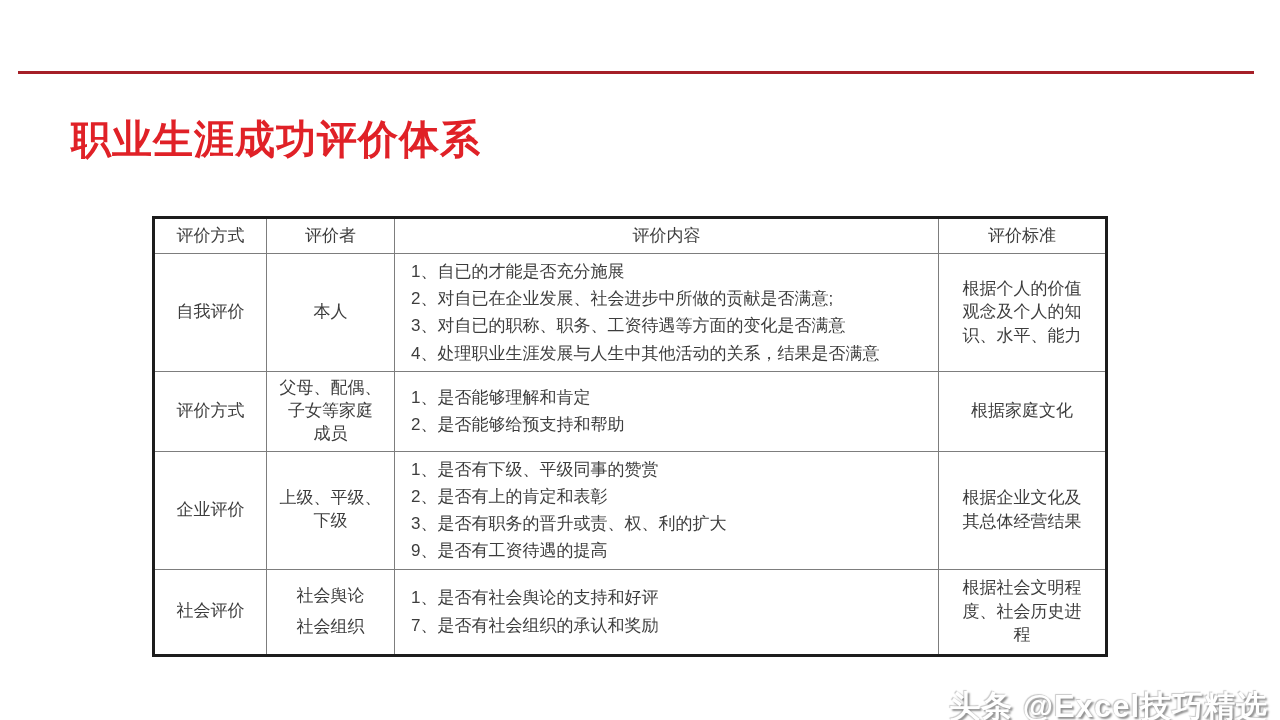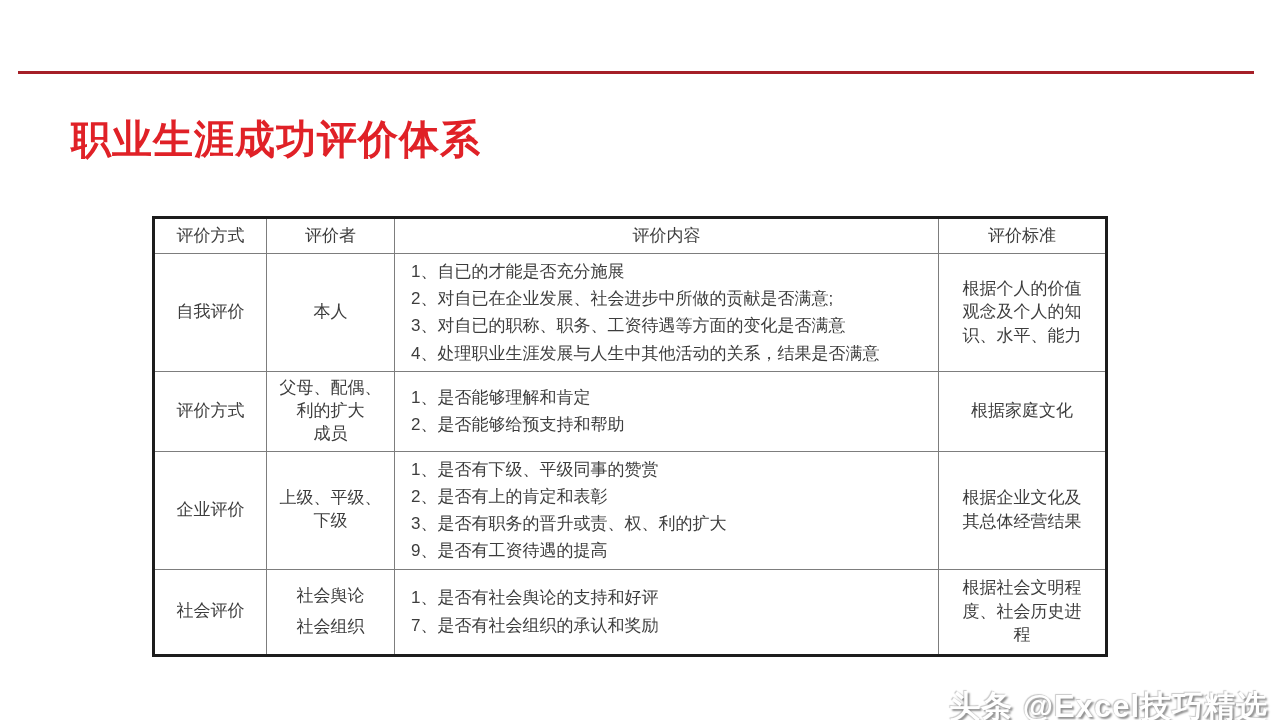--- a/index.html
+++ b/index.html
@@ -105,21 +105,21 @@
         <div class="content-item">3、对自已的职称、职务、工资待遇等方面的变化是否满意</div>
         <div class="content-item">4、处理职业生涯发展与人生中其他活动的关系，结果是否满意</div>
       </td>
       <td class="cell-standard">根据个人的价值观念及个人的知识、水平、能力</td>
     </tr>
 
     <tr class="row-family">
       <td class="cell-center">评价方式</td>
       <td class="cell-center">
         <div class="evaluator-line">父母、配偶、</div>
-        <div class="evaluator-line">利的扩大</div>
+        <div class="evaluator-line">子女等家庭</div>
         <div class="evaluator-line">成员</div>
       </td>
       <td class="cell-content">
         <div class="content-item">1、是否能够理解和肯定</div>
         <div class="content-item">2、是否能够给预支持和帮助</div>
       </td>
       <td class="cell-standard">根据家庭文化</td>
     </tr>
 
     <tr class="row-company">

